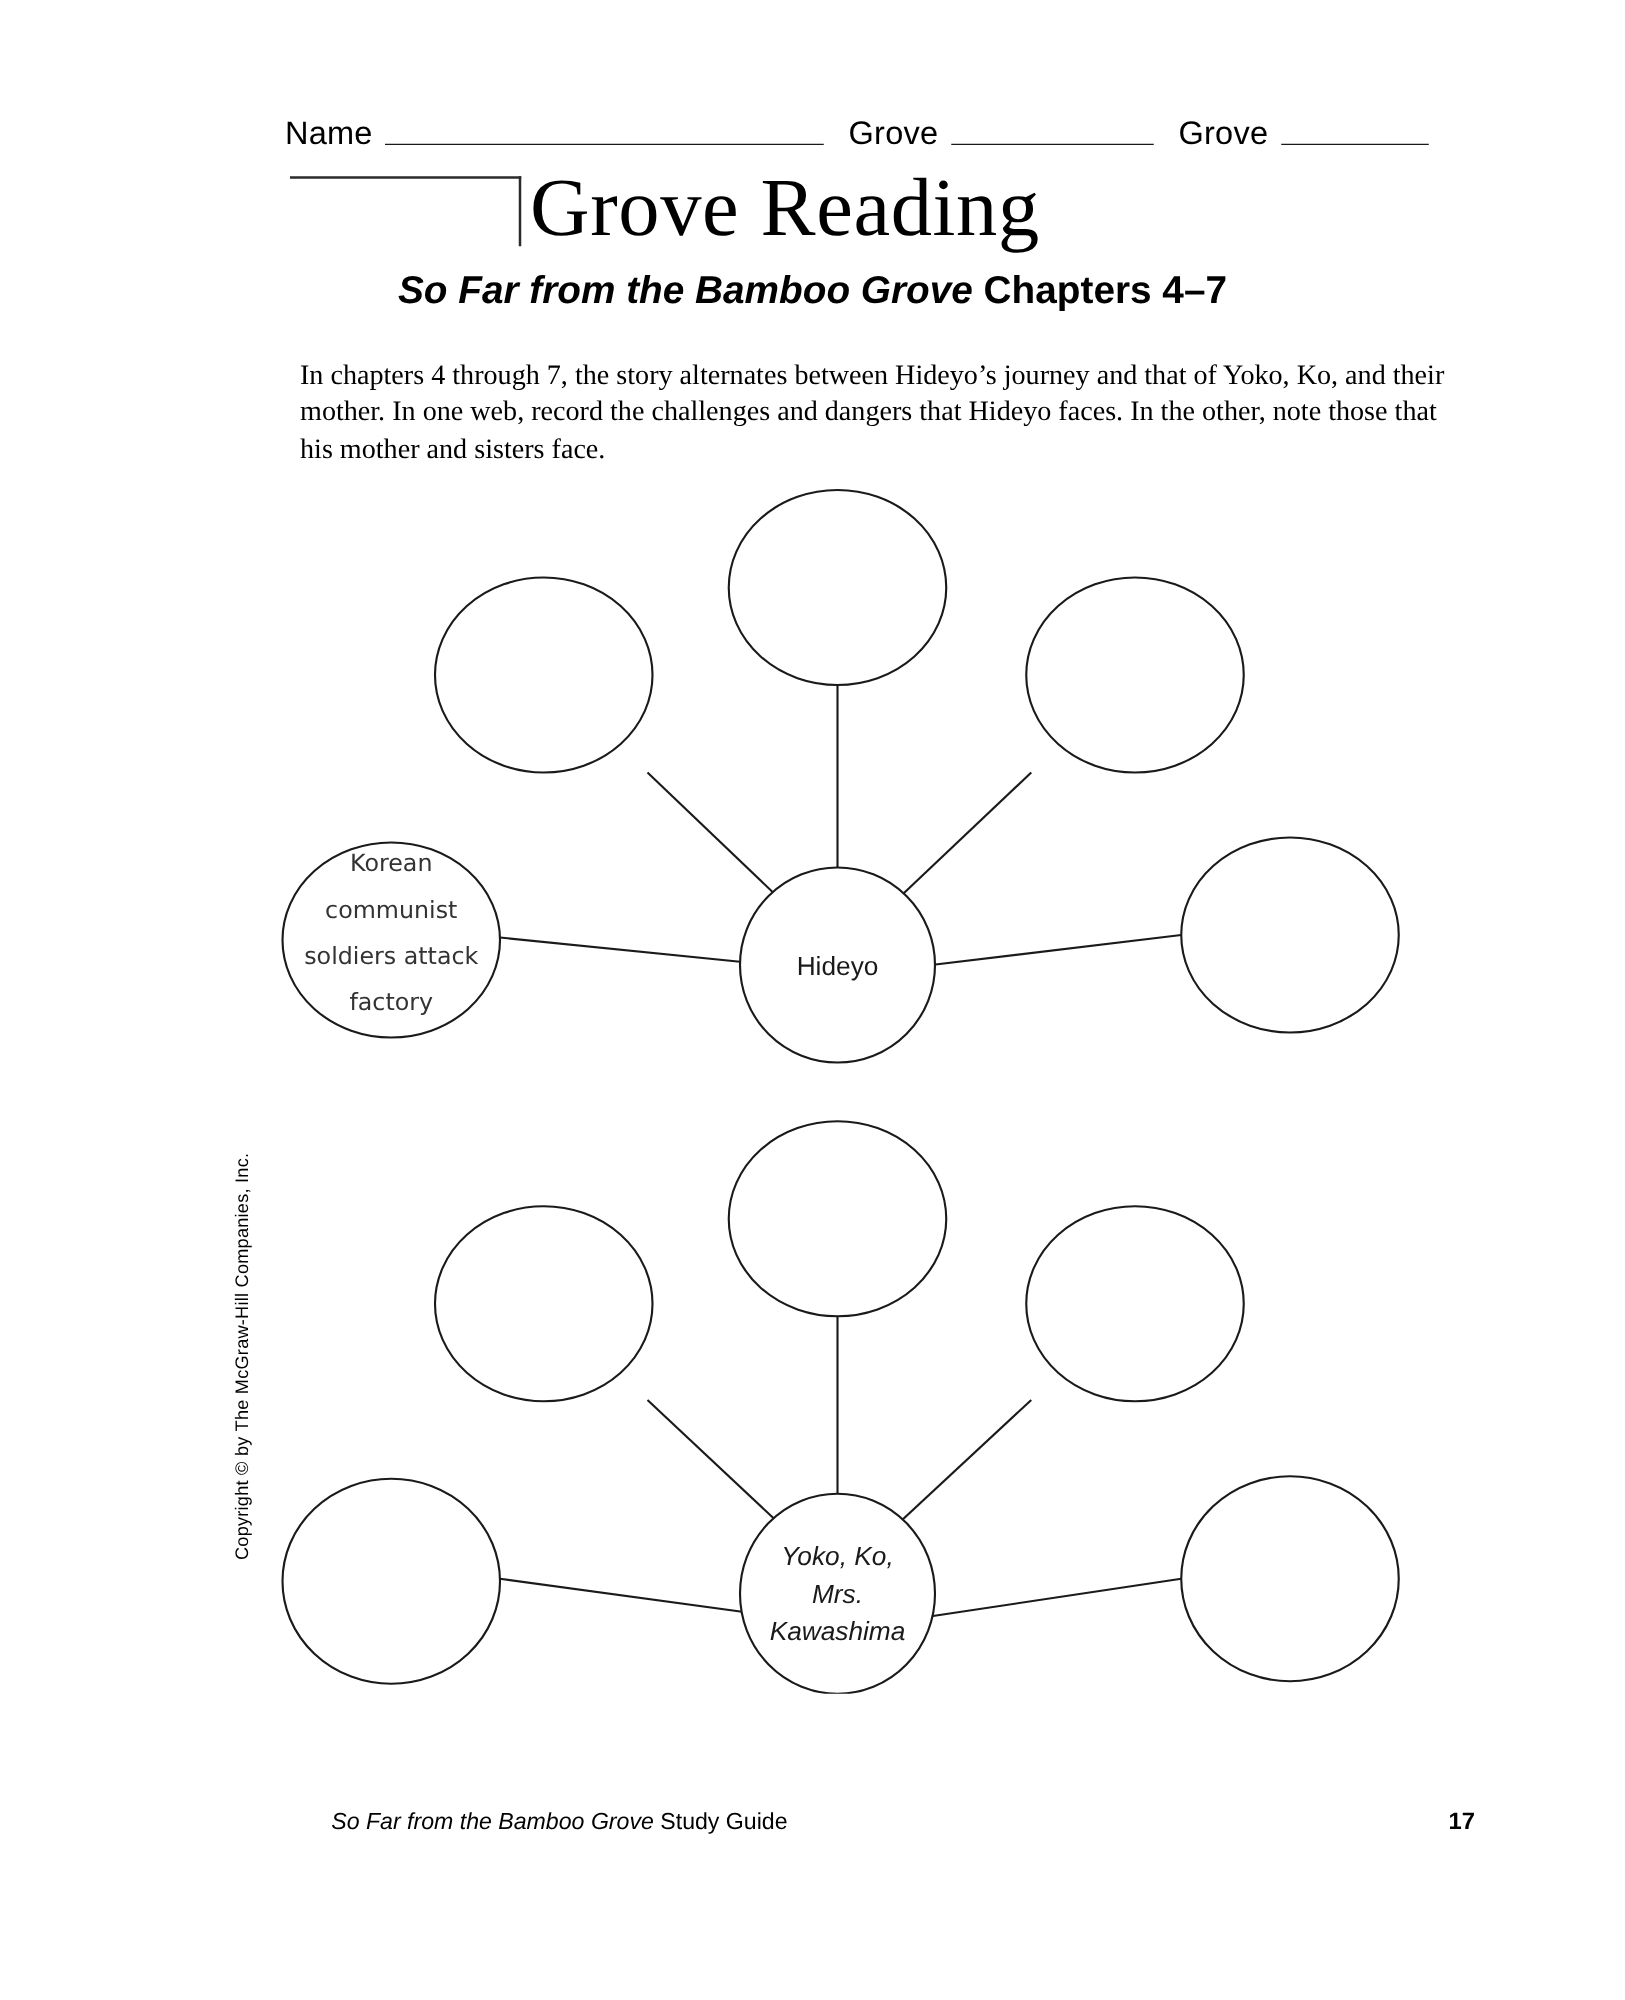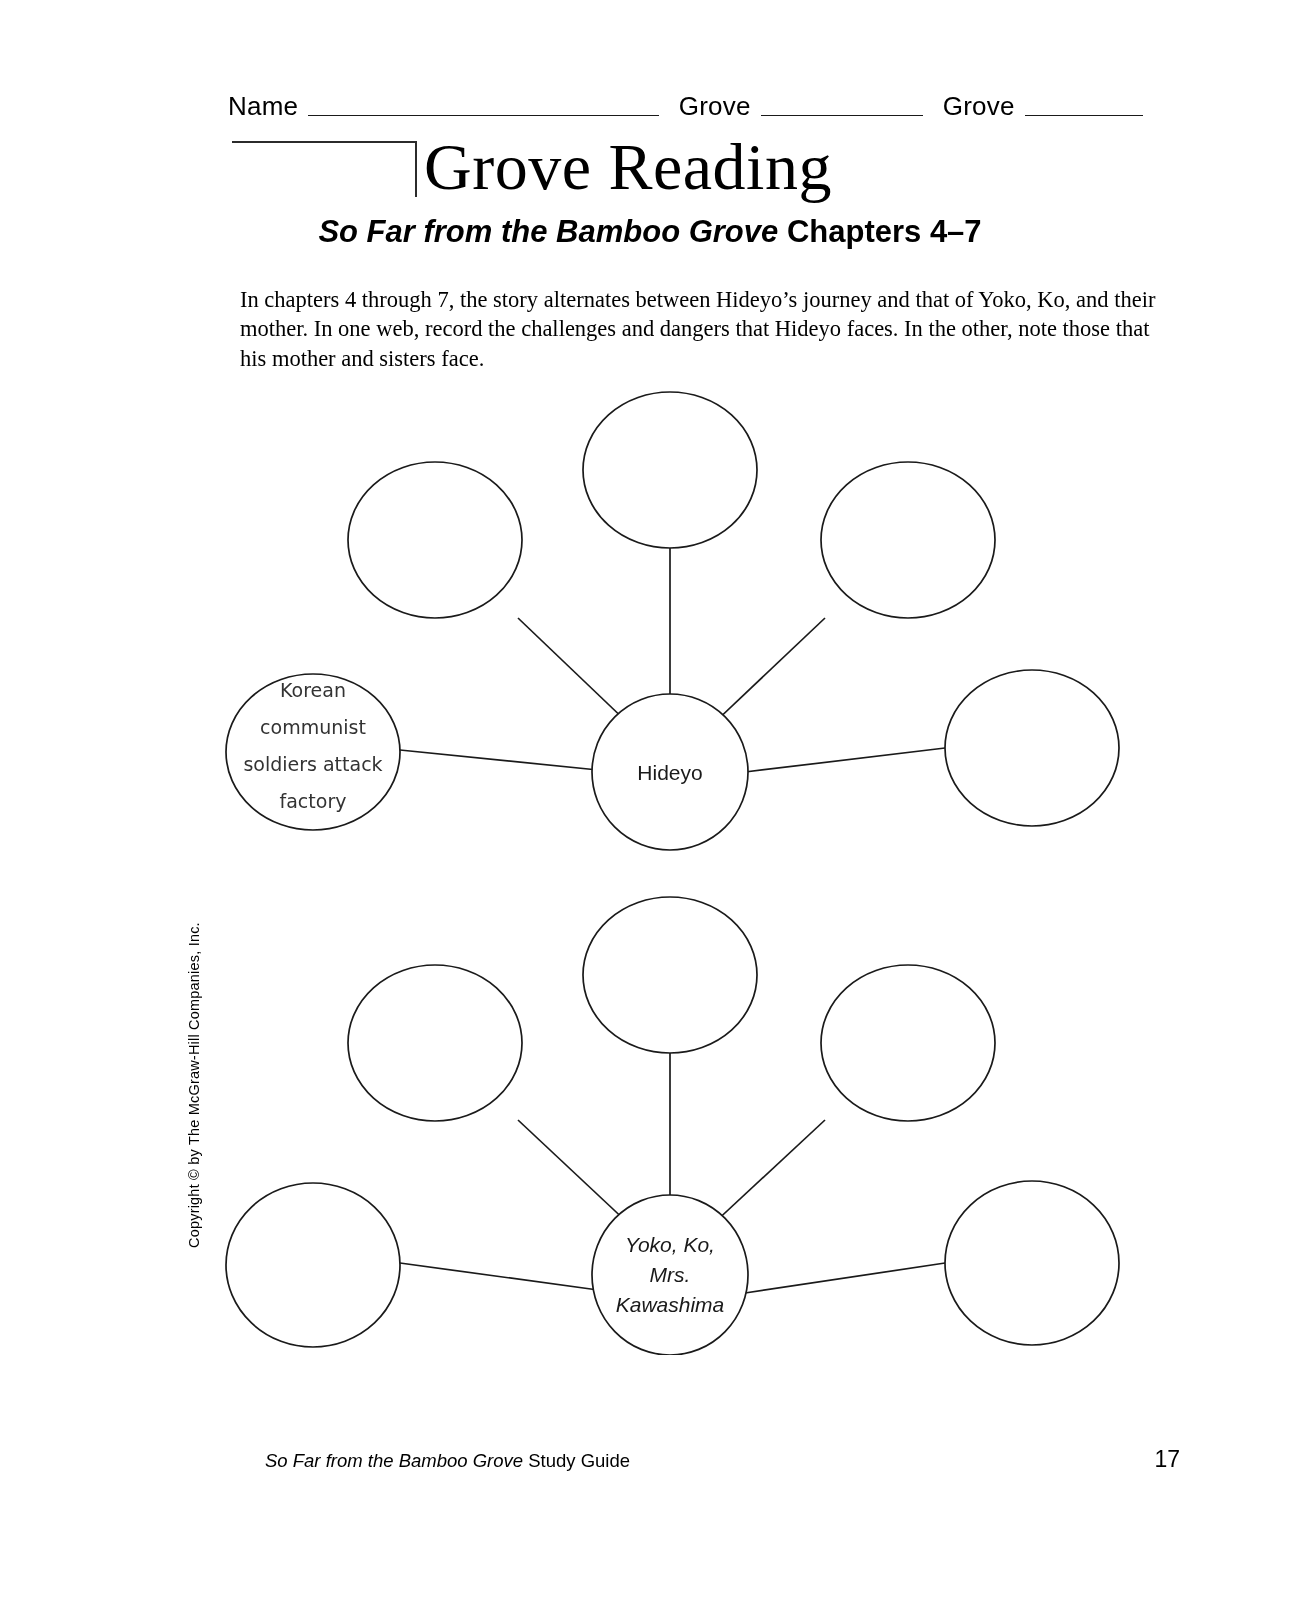--- a/index.html
+++ b/index.html
@@ -145,21 +145,21 @@
     top: 1446px;
     width: 915px;
     display: flex;
     align-items: baseline;
     justify-content: space-between;
     font-size: 18.5px;
     margin-left: 37px;
   }
   #footer .left { white-space: nowrap; }
   #footer .left .book { font-style: italic; }
-  #footer .page-number { font-weight: normal; font-size: 23px; }
+  #footer .page-number { font-weight: bold; font-size: 19px; }
 </style>
 </head>
 <body>
 
 <div id="header-fields">
   <span class="field-label">Name</span>
   <span class="rule rule-name"></span>
   <span class="gap"></span>
   <span class="field-label">Grove</span>
   <span class="rule rule-date"></span>

